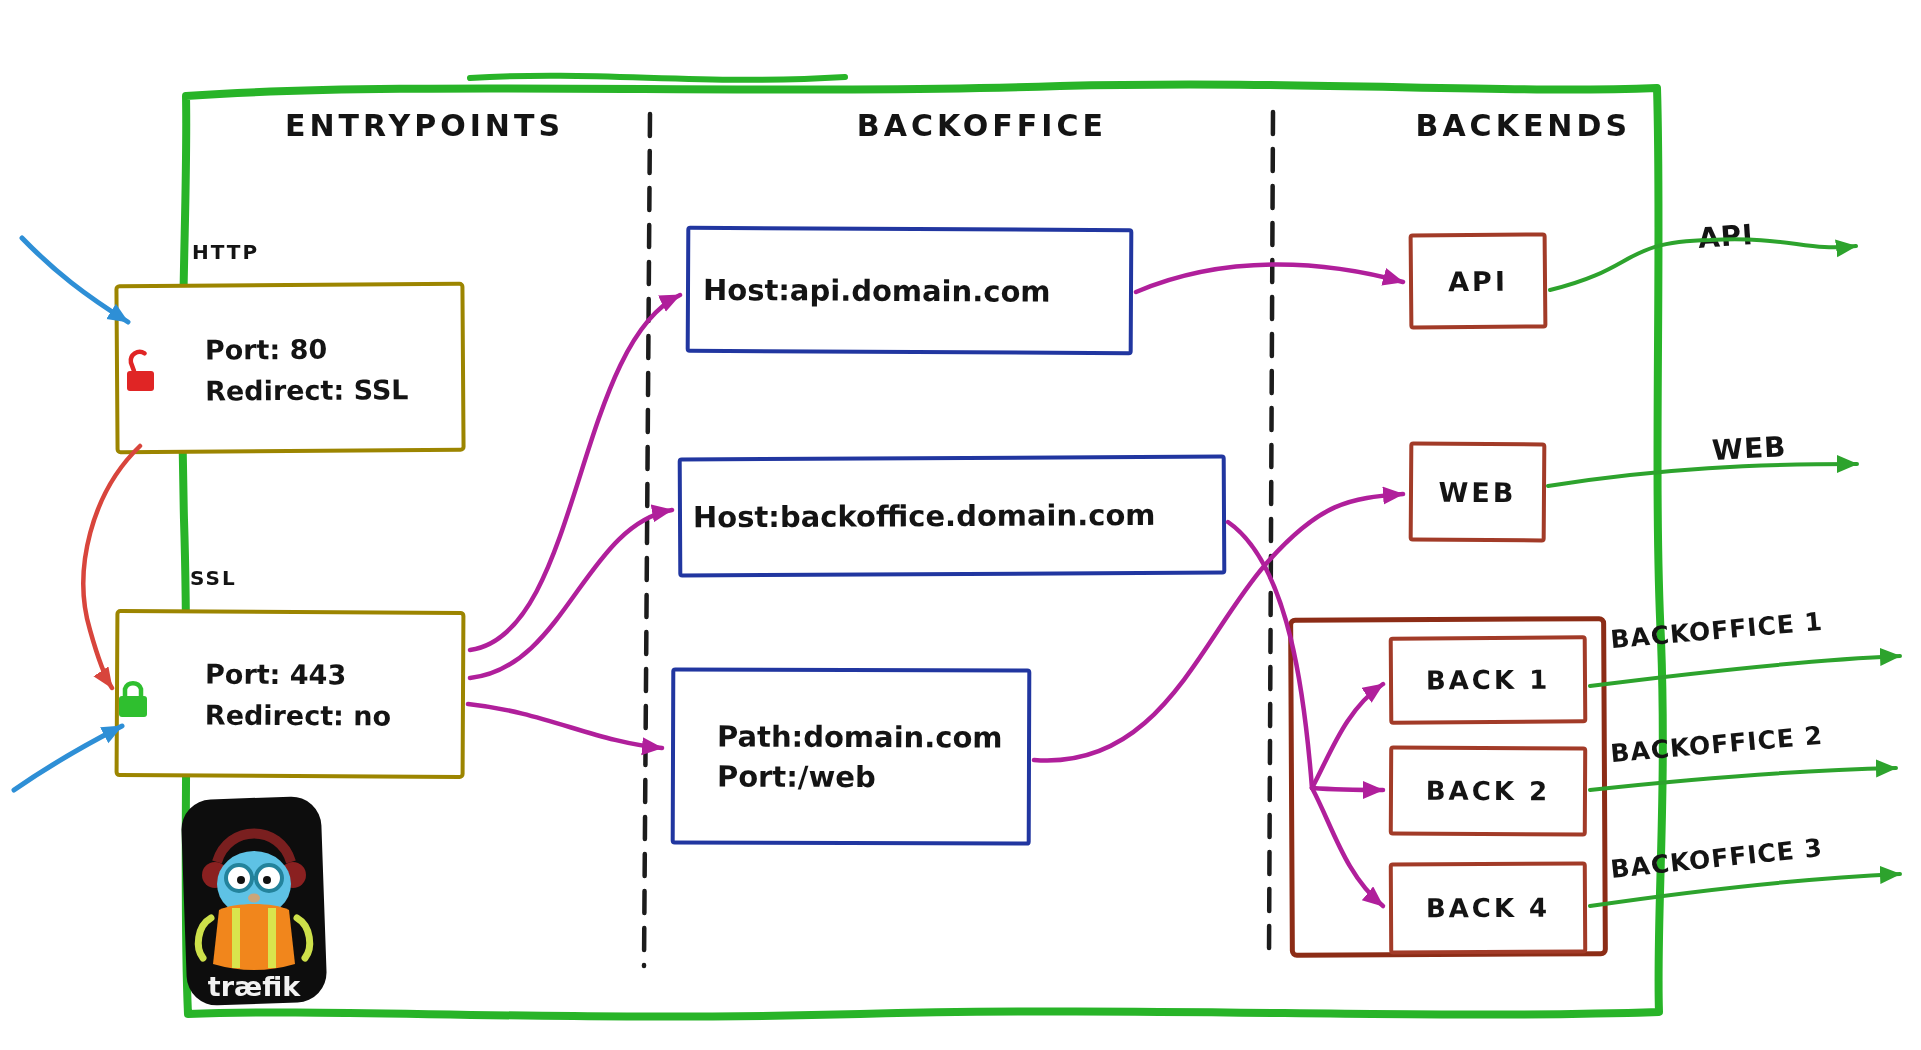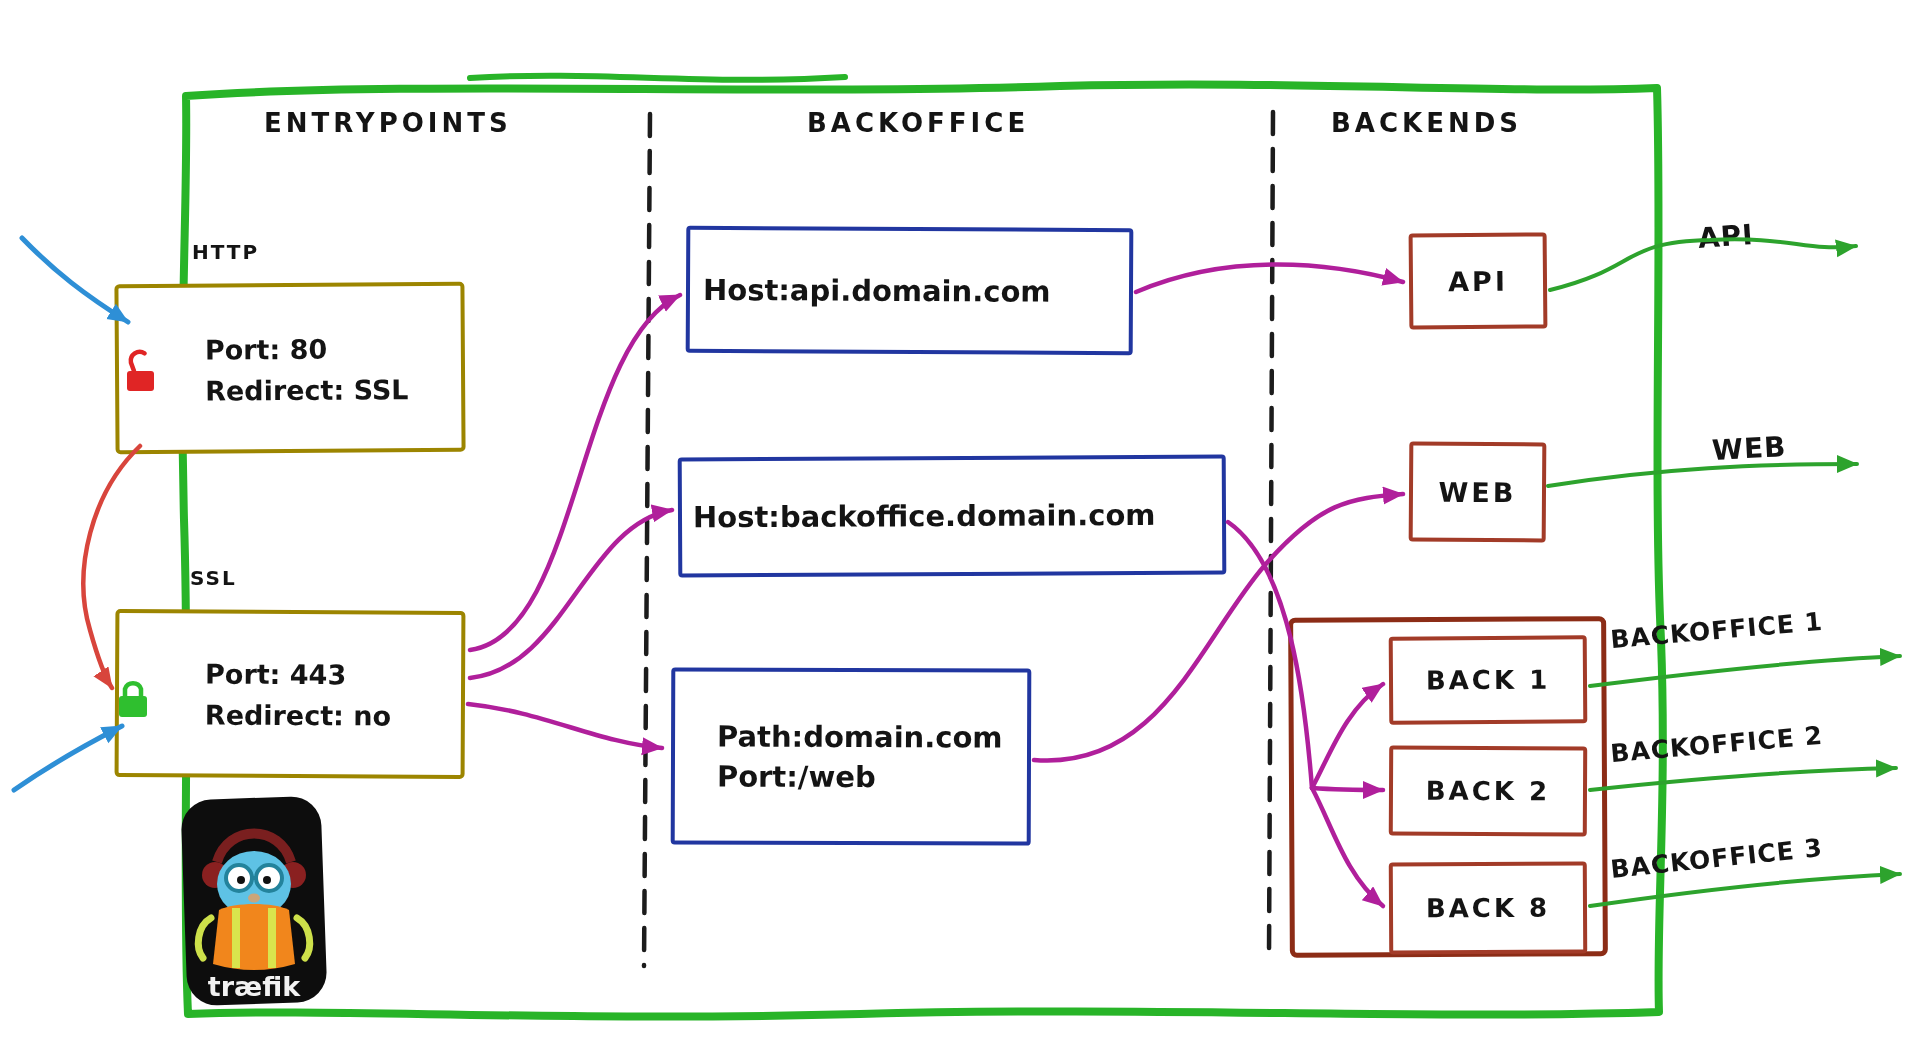--- a/index.html
+++ b/index.html
@@ -4,22 +4,22 @@
 <style>
   * { margin:0; padding:0; box-sizing:border-box; }
   html,body { background:#ffffff; }
   body { font-family:"DejaVu Sans", sans-serif; }
   .canvas { position:relative; width:1921px; height:1050px; background:#fff; overflow:hidden;
             color:#141414; font-weight:bold; }
   svg.layer { position:absolute; left:0; top:0; }
   .bottom { z-index:1; }
   .top { z-index:3; pointer-events:none; }
 
-  .col-header { position:absolute; z-index:2; font-size:26px; letter-spacing:4px;
-                text-align:left; width:300px; }
+  .col-header { position:absolute; z-index:2; font-size:30px; letter-spacing:4px;
+                text-align:right; width:300px; }
 
   .box { position:absolute; z-index:2; background:#fff; }
   .ep-box { border:4px solid var(--entrypoint-olive,#9c8500); border-radius:5px; }
   .fe-box { border:4px solid var(--frontend-blue,#2136a0); border-radius:4px;
             display:flex; align-items:center; font-size:29px; }
   .fe-col { flex-direction:column; align-items:flex-start; justify-content:center; line-height:40px; }
   .be-box { border:4px solid var(--backend-red,#a23b28); border-radius:4px;
             display:flex; align-items:center; justify-content:center;
             font-size:27px; letter-spacing:3px; }
   .group-box { position:absolute; z-index:2; background:#fff;
@@ -100,21 +100,21 @@
   </div>
 
   <div class="group-box" style="left:1289px;top:617px;width:318px;height:340px;transform:rotate(-.3deg)"></div>
   <div class="box be-box" style="left:1389px;top:636px;width:198px;height:88px;font-size:26px;transform:rotate(-.4deg)">
     <span>BACK 1</span>
   </div>
   <div class="box be-box" style="left:1389px;top:746px;width:198px;height:90px;font-size:26px;transform:rotate(.3deg)">
     <span>BACK 2</span>
   </div>
   <div class="box be-box" style="left:1389px;top:862px;width:198px;height:92px;font-size:26px;transform:rotate(-.3deg)">
-    <span>BACK 8</span>
+    <span>BACK 4</span>
   </div>
 
   <div class="out-label" style="left:1698px;top:220px;font-size:28px;transform:rotate(-4deg)">API</div>
   <div class="out-label" style="left:1712px;top:432px;font-size:28px;transform:rotate(-3deg)">WEB</div>
   <div class="out-label" style="left:1610px;top:616px;transform:rotate(-5deg)">BACKOFFICE 1</div>
   <div class="out-label" style="left:1610px;top:730px;transform:rotate(-5deg)">BACKOFFICE 2</div>
   <div class="out-label" style="left:1610px;top:844px;transform:rotate(-6deg)">BACKOFFICE 3</div>
 
   <svg class="layer top" width="1921" height="1050" viewBox="0 0 1921 1050">
     <defs>

